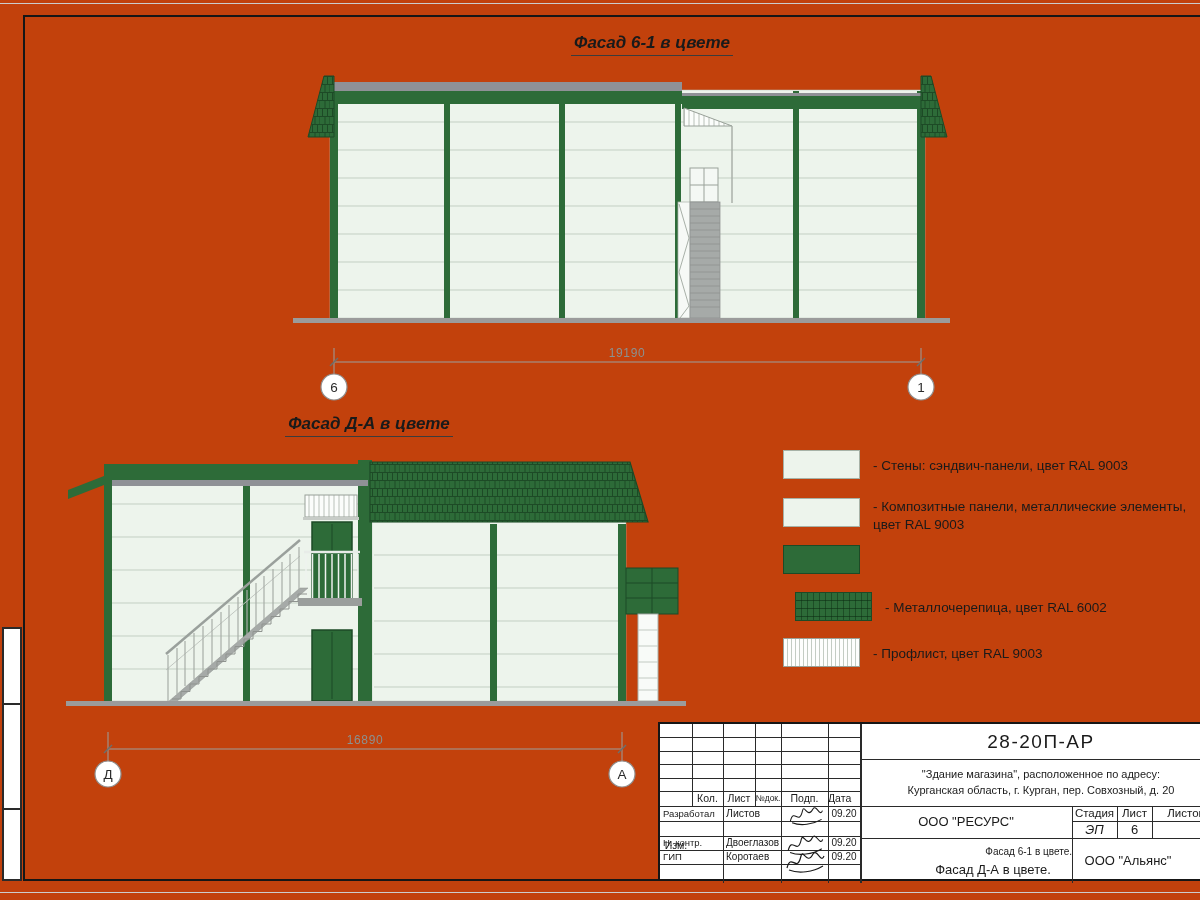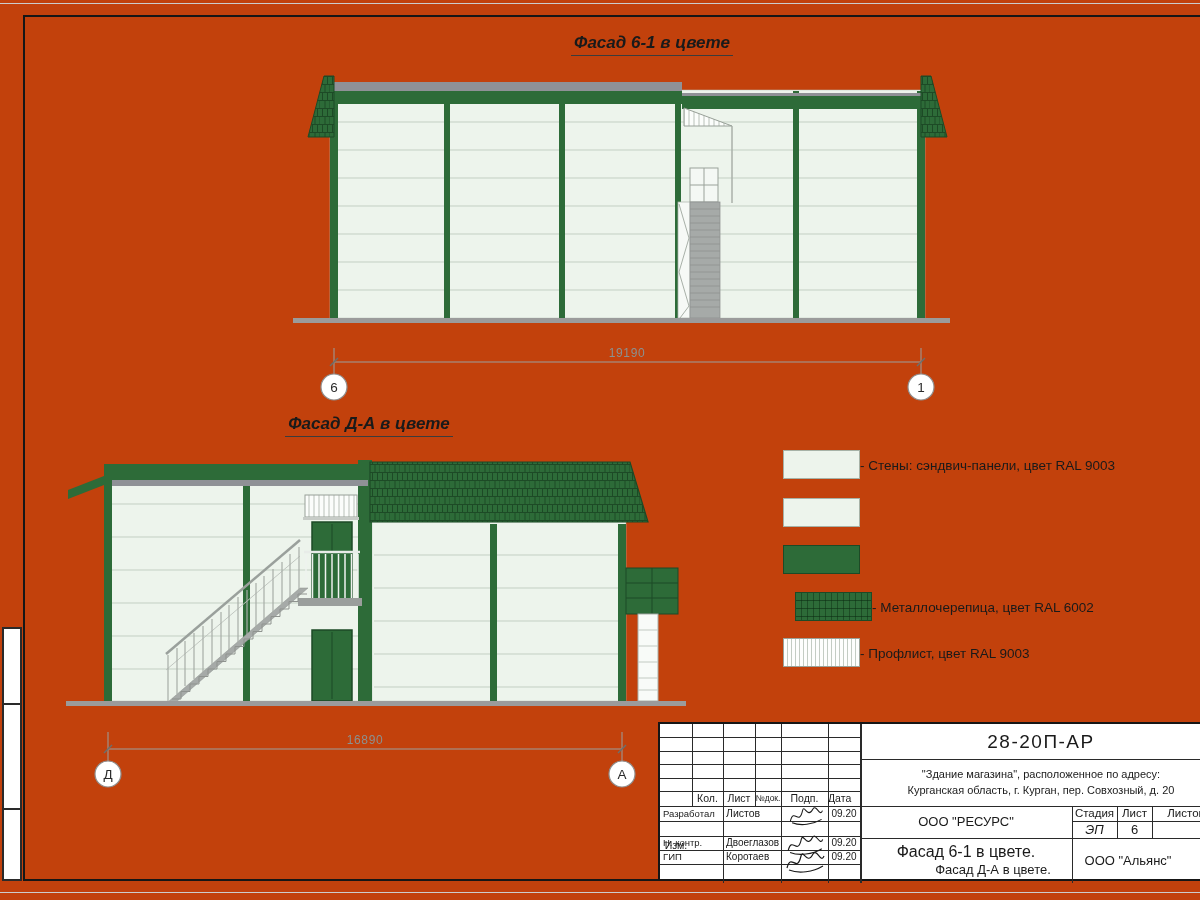--- a/index.html
+++ b/index.html
@@ -16,21 +16,21 @@
 
   
   .margin-box{position:absolute;left:2px;width:20px;border:2px solid #2a2a2a;background:#fff;box-sizing:border-box;}
 
   
   .fac-title{position:absolute;text-align:center;font-size:17px;font-style:italic;font-weight:700;}
   .fac-title span{display:inline-block;border-bottom:1.5px solid #3c3c3c;padding:0 3px 2px 3px;}
 
   
   #legend{position:absolute;left:783px;top:450px;width:410px;height:240px;}
-  .legend-row{position:absolute;left:0;display:flex;gap:0;}
+  .legend-row{position:absolute;left:0;display:flex;gap:13px;}
   .sw{width:77px;height:29px;box-sizing:border-box;flex:0 0 auto;}
   .sw-panel{background:var(--panel);border:1px solid #a7b2a7;}
   .sw-green{background:var(--green);border:1px solid var(--green-dark);}
   .sw-tiles{background-color:var(--green);border:1px solid var(--green-dark);
     background-image:repeating-linear-gradient(to bottom,transparent 0 7px,rgba(10,40,16,.55) 7px 8px),
                      repeating-linear-gradient(to right,transparent 0 5px,rgba(10,40,16,.45) 5px 6px);}
   .sw-prof{border:1px solid #9aa39a;
     background-image:repeating-linear-gradient(to right,#fdfefd 0 3px,#c3ccc3 3px 4px);}
   .legend-label{width:318px;font-size:13.5px;line-height:1.35;}
   .pt1{padding-top:7px;}
@@ -220,20 +220,21 @@
     </g>
   </svg>
 
   <div id="legend">
     <div class="legend-row" style="top:0;">
       <div class="sw sw-panel"></div>
       <div class="legend-label pt1">- Стены: сэндвич-панели, цвет RAL 9003</div>
     </div>
     <div class="legend-row" style="top:48px;">
       <div class="sw sw-panel"></div>
+      <div class="legend-label pt0">- Композитные панели, металлические элементы, цвет RAL 9003</div>
     </div>
     <div class="legend-row" style="top:95px;">
       <div class="sw sw-green"></div>
     </div>
     <div class="legend-row" style="top:142px;padding-left:12px;">
       <div class="sw sw-tiles"></div>
       <div class="legend-label pt1">- Металлочерепица, цвет RAL 6002</div>
     </div>
     <div class="legend-row" style="top:188px;">
       <div class="sw sw-prof"></div>
@@ -294,21 +295,21 @@
     </svg>
     <svg class="sig" style="left:122px;top:122px;" width="46" height="30" viewBox="0 0 44 30">
       <path d="M4,22 C8,6 14,28 18,10 C20,2 24,20 30,8 C34,2 38,18 41,10 M6,24 C16,28 30,26 40,20" stroke="#1b1b1b" stroke-width="1.2" fill="none"></path>
     </svg>
 
     <div class="tb-t c" style="left:200px;top:0;width:362px;height:35px;line-height:35px;font-size:19px;letter-spacing:1.5px;">28-20П-АР</div>
     <div class="tb-t c" style="left:205px;top:42px;width:352px;height:16px;line-height:16px;font-size:11px;">"Здание магазина", расположенное по адресу:</div>
     <div class="tb-t c" style="left:205px;top:58px;width:352px;height:16px;line-height:16px;font-size:11px;">Курганская область, г. Курган, пер. Совхозный, д. 20</div>
 
     <div class="tb-t c" style="left:200px;top:82px;width:212px;height:32px;line-height:32px;font-size:13px;">ООО "РЕСУРС"</div>
-    <div class="tb-t c" style="left:200px;top:119px;width:212px;height:18px;line-height:18px;font-size:16px;">Фасад 6-1 в цвете.</div>
+    <div class="tb-t c" style="left:200px;top:119px;width:212px;height:18px;line-height:18px;font-size:10px;text-align:right;">Фасад 6-1 в цвете.</div>
     <div class="tb-t c" style="left:200px;top:137px;width:212px;height:18px;line-height:18px;font-size:13px;padding-left:27px;">Фасад Д-А в цвете.</div>
 
     <div class="tb-t c" style="left:412px;top:82px;width:45px;height:15px;line-height:15px;font-size:11.5px;">Стадия</div>
     <div class="tb-t c" style="left:457px;top:82px;width:35px;height:15px;line-height:15px;font-size:11.5px;">Лист</div>
     <div class="tb-t c" style="left:492px;top:82px;width:68px;height:15px;line-height:15px;font-size:11.5px;">Листов</div>
     <div class="tb-t c" style="left:412px;top:97px;width:45px;height:17px;line-height:17px;font-size:13px;font-style:italic;">ЭП</div>
     <div class="tb-t c" style="left:457px;top:97px;width:35px;height:17px;line-height:17px;font-size:13px;">6</div>
     <div class="tb-t c" style="left:412px;top:114px;width:112px;height:45px;line-height:45px;font-size:13px;">ООО "Альянс"</div>
   </div>
 

